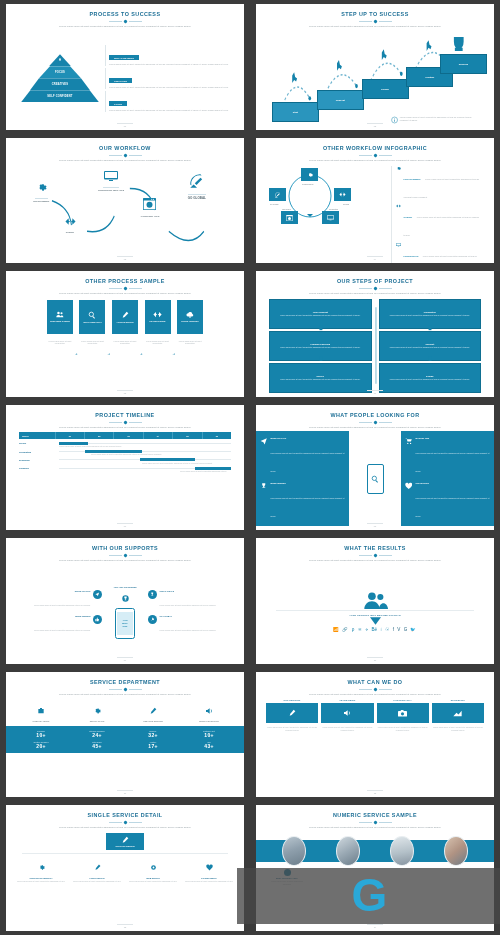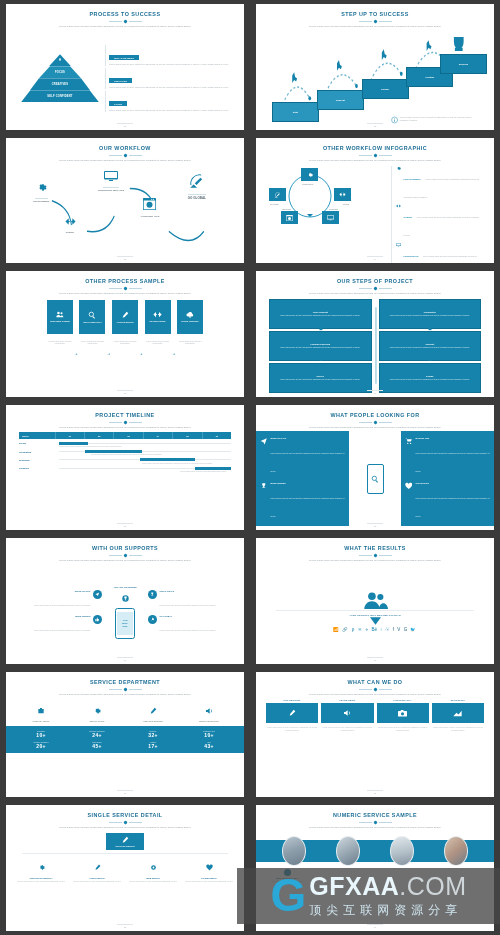--- a/index.html
+++ b/index.html
@@ -1086,17 +1086,13 @@
           <div class="fl"></div>
           <div class="fn">14</div>
         </div>
     </div>
   </div>
 
 </div>
 
 <div id="watermark">
   <div class="gmark">G</div>
-  <div class="wtxt">
-    <div class="w1"><span>GFXAA</span><span class="dom">.COM</span></div>
-    <div class="w2">顶尖互联网资源分享</div>
-  </div>
 </div>
 
 </body></html>

